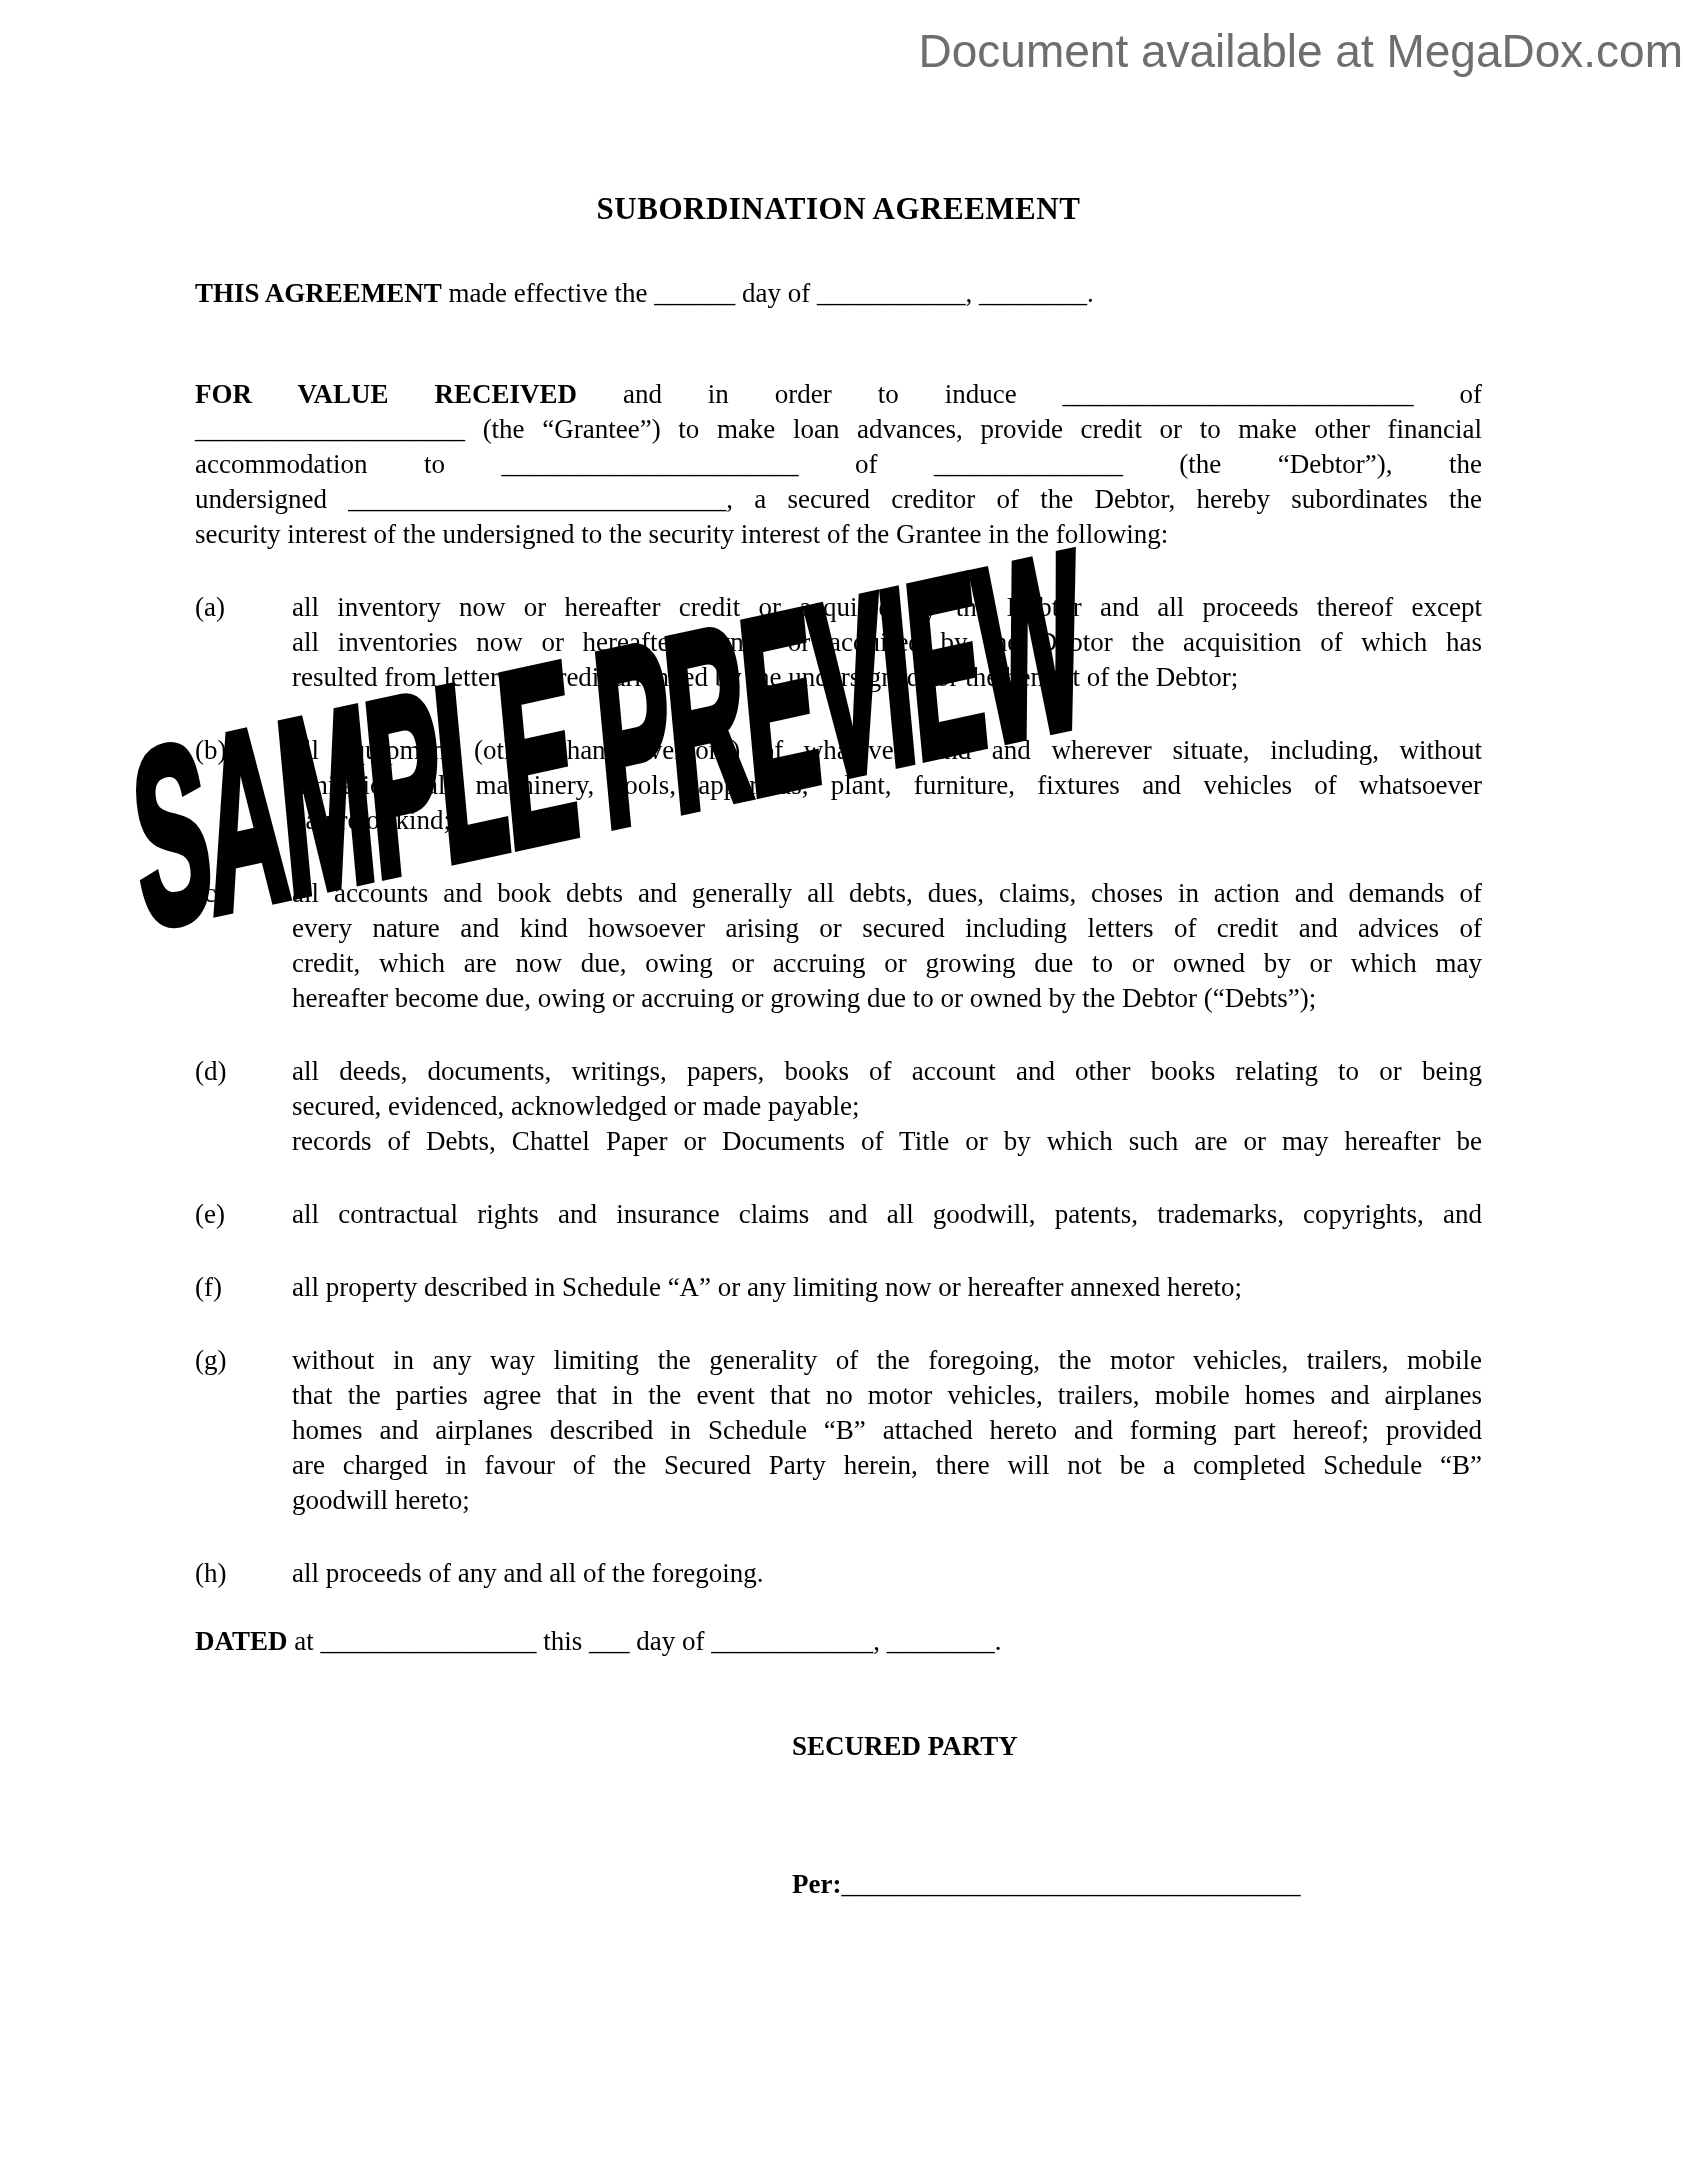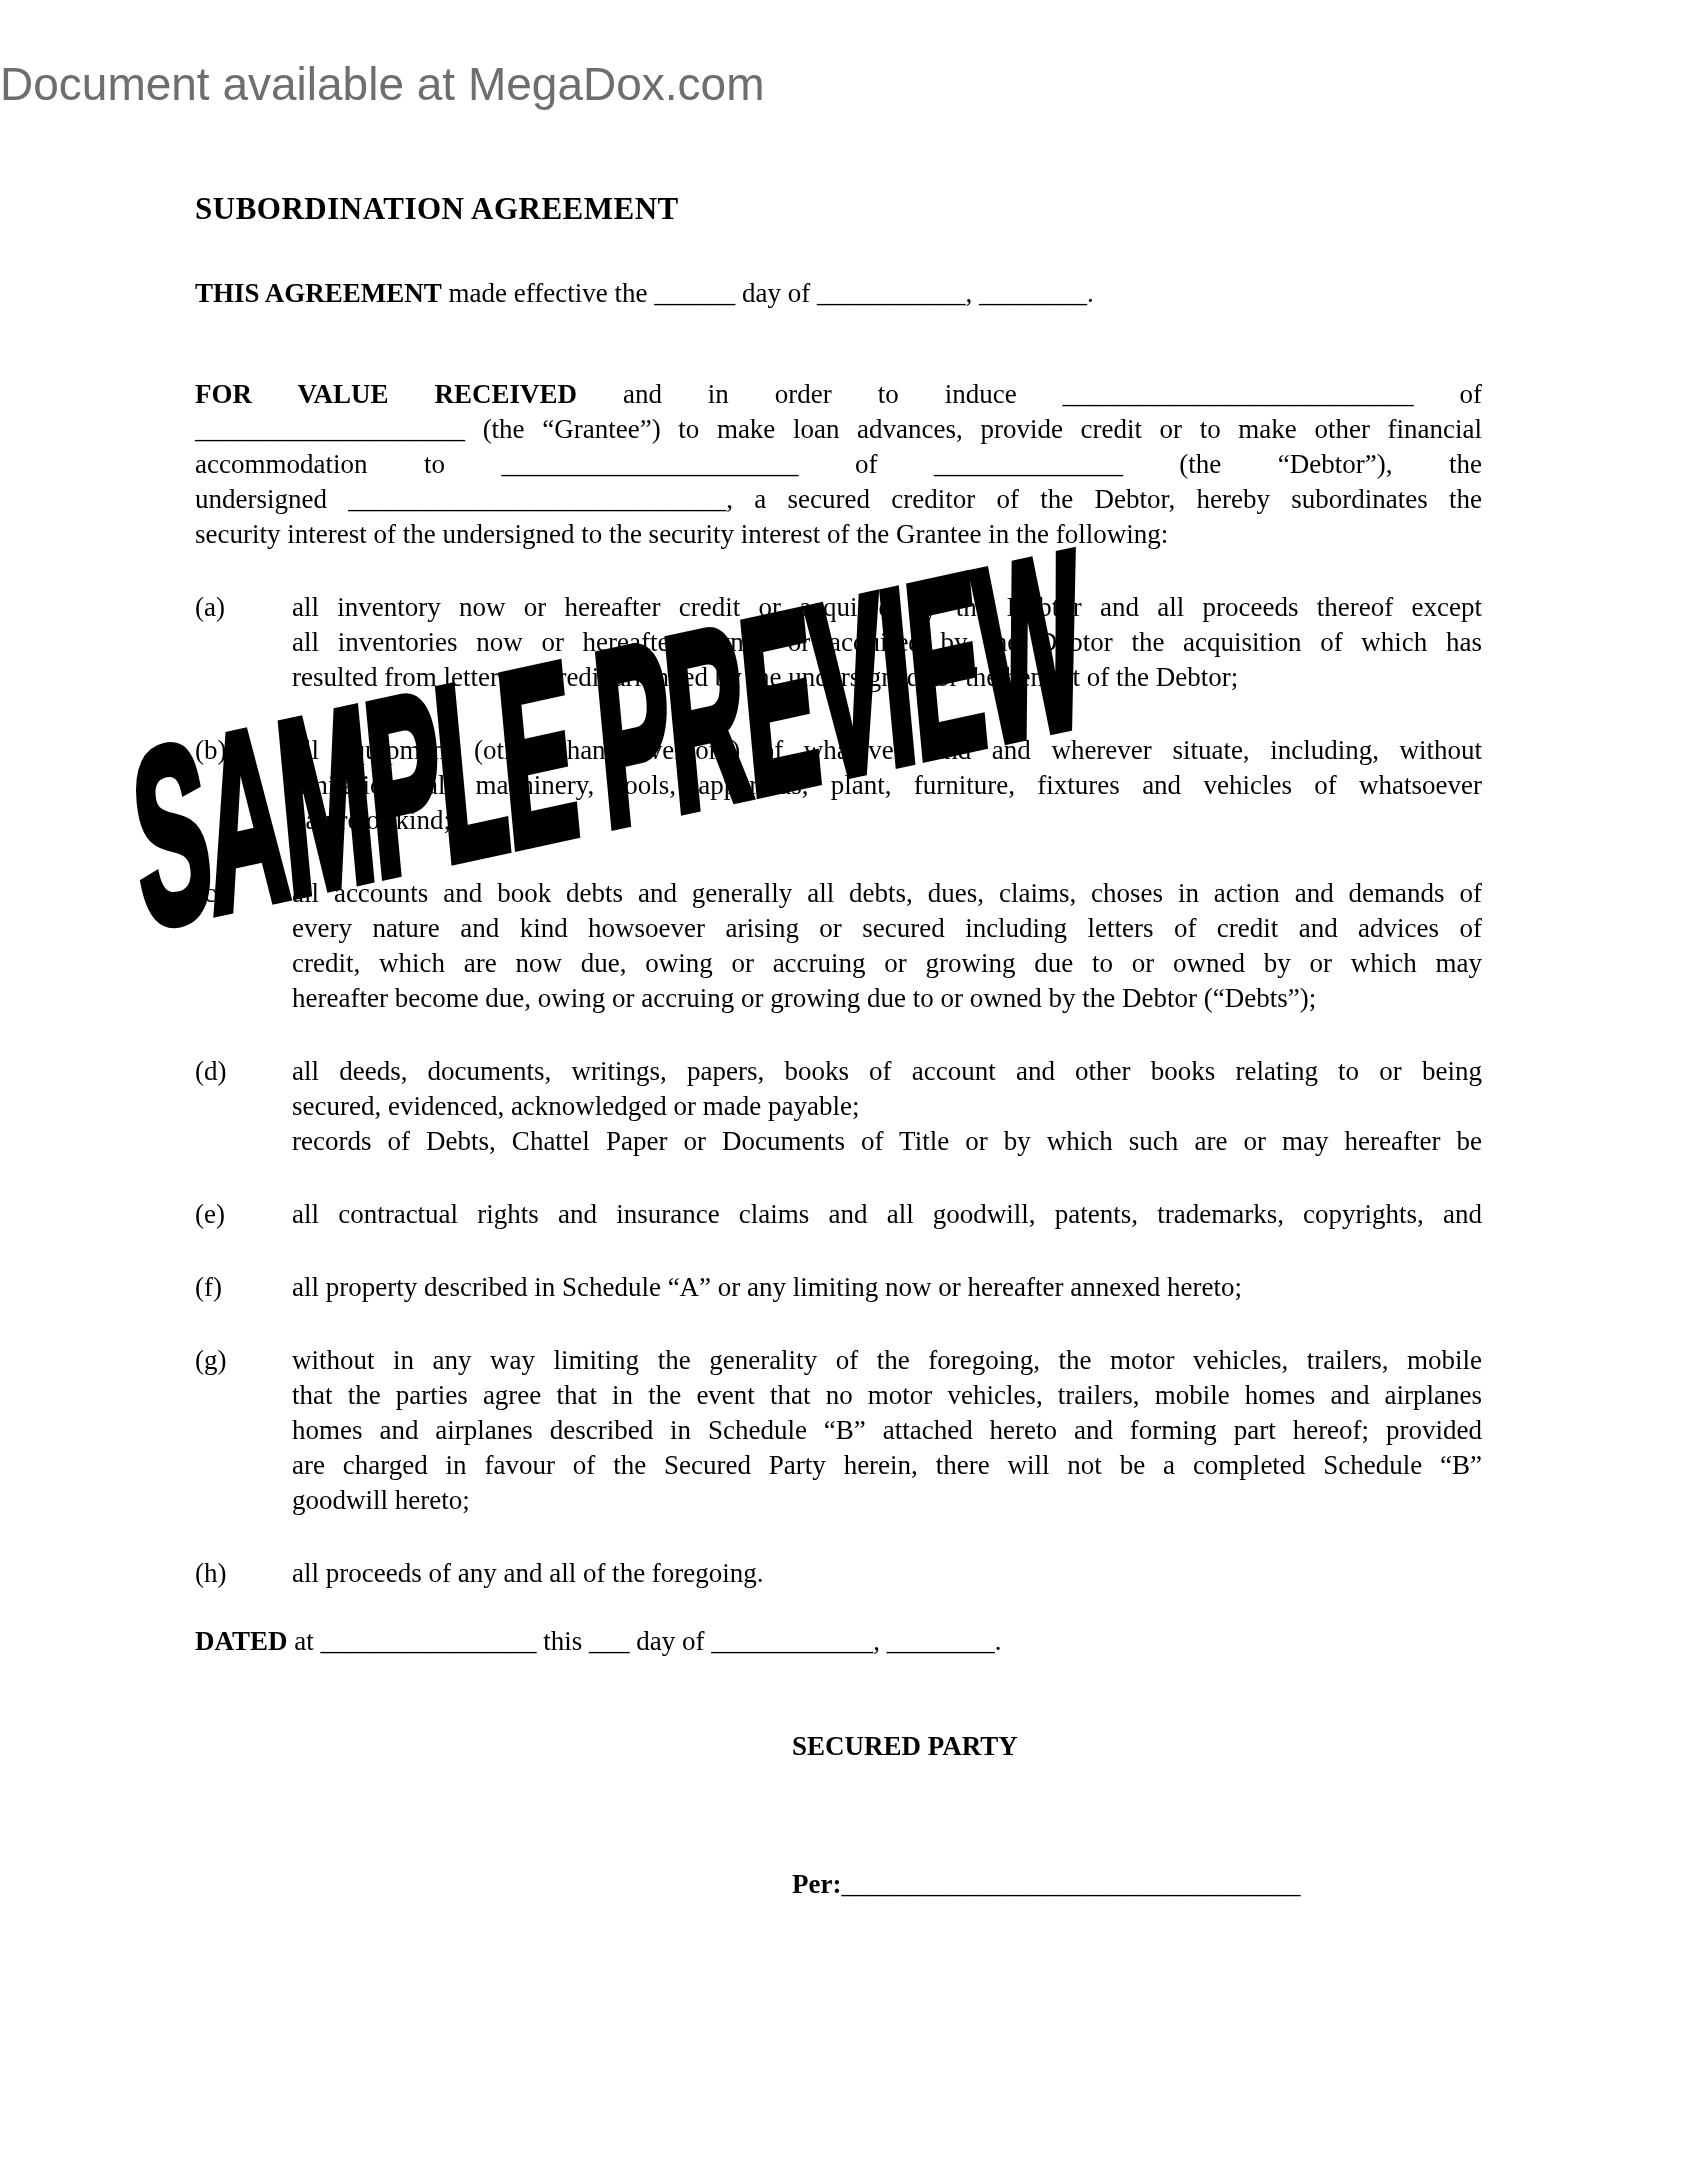--- a/index.html
+++ b/index.html
@@ -3,31 +3,31 @@
 <meta charset="utf-8">
 <style>
   html, body { margin:0; padding:0; }
   body {
     width:1683px; height:2178px;
     background:#ffffff; color:#000;
     position:relative; overflow:hidden;
     font-family:"Liberation Serif", serif;
   }
   .site-banner {
-    position:absolute; top:57px; left:0; width:100%;
-    text-align:left;
+    position:absolute; top:24px; left:0; width:100%;
+    text-align:right;
     font-family:"Liberation Sans", sans-serif;
     font-size:46px; color:#6d6e71;
   }
   .doc {
     position:absolute; left:195px; top:0; width:1287px;
     font-size:27px; line-height:35px;
   }
   .title {
-    margin-top:191px; text-align:left;
+    margin-top:191px; text-align:center;
     font-weight:bold; font-size:31px; letter-spacing:0.5px;
   }
   .p-this  { margin-top:50px; }
   .p-for   { margin-top:66px;font-family:Liberation Serif, serif; }
   .p-dated { margin-top:33px; }
   .p-secured { margin-top:70px; margin-left:597px; font-weight:bold; }
   .p-per   { margin-top:103px; margin-left:597px; }
   .list .item { position:relative; padding-left:97px; margin-top:38px; }
   .item-tag { position:absolute; left:0; top:0; }
   .ln { text-align:justify; text-align-last:justify; }

